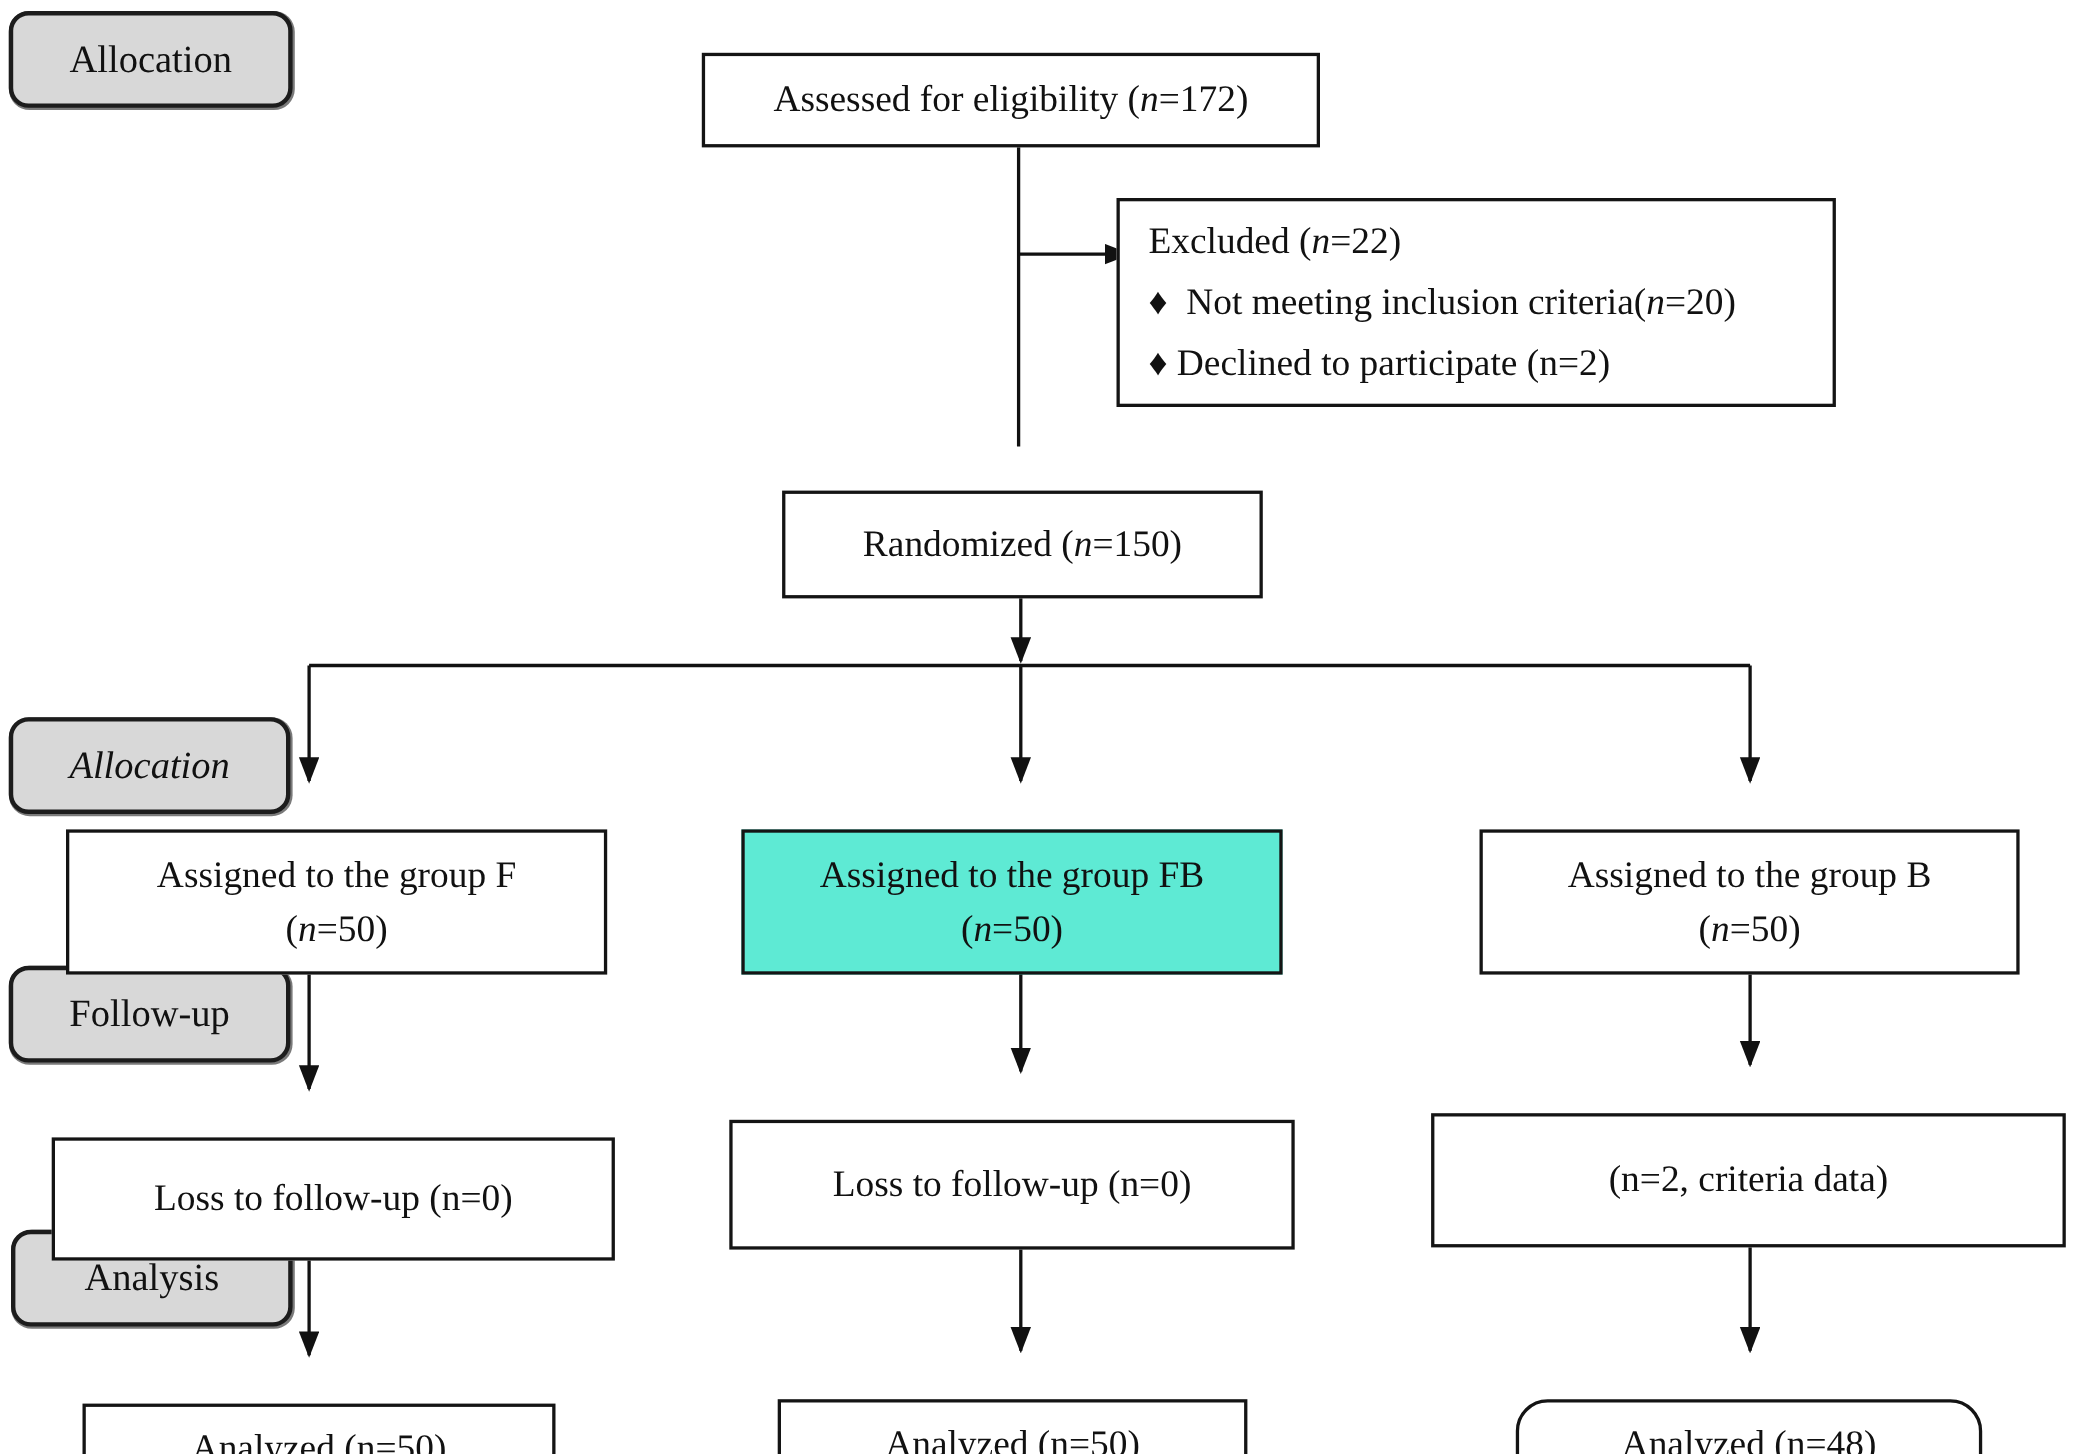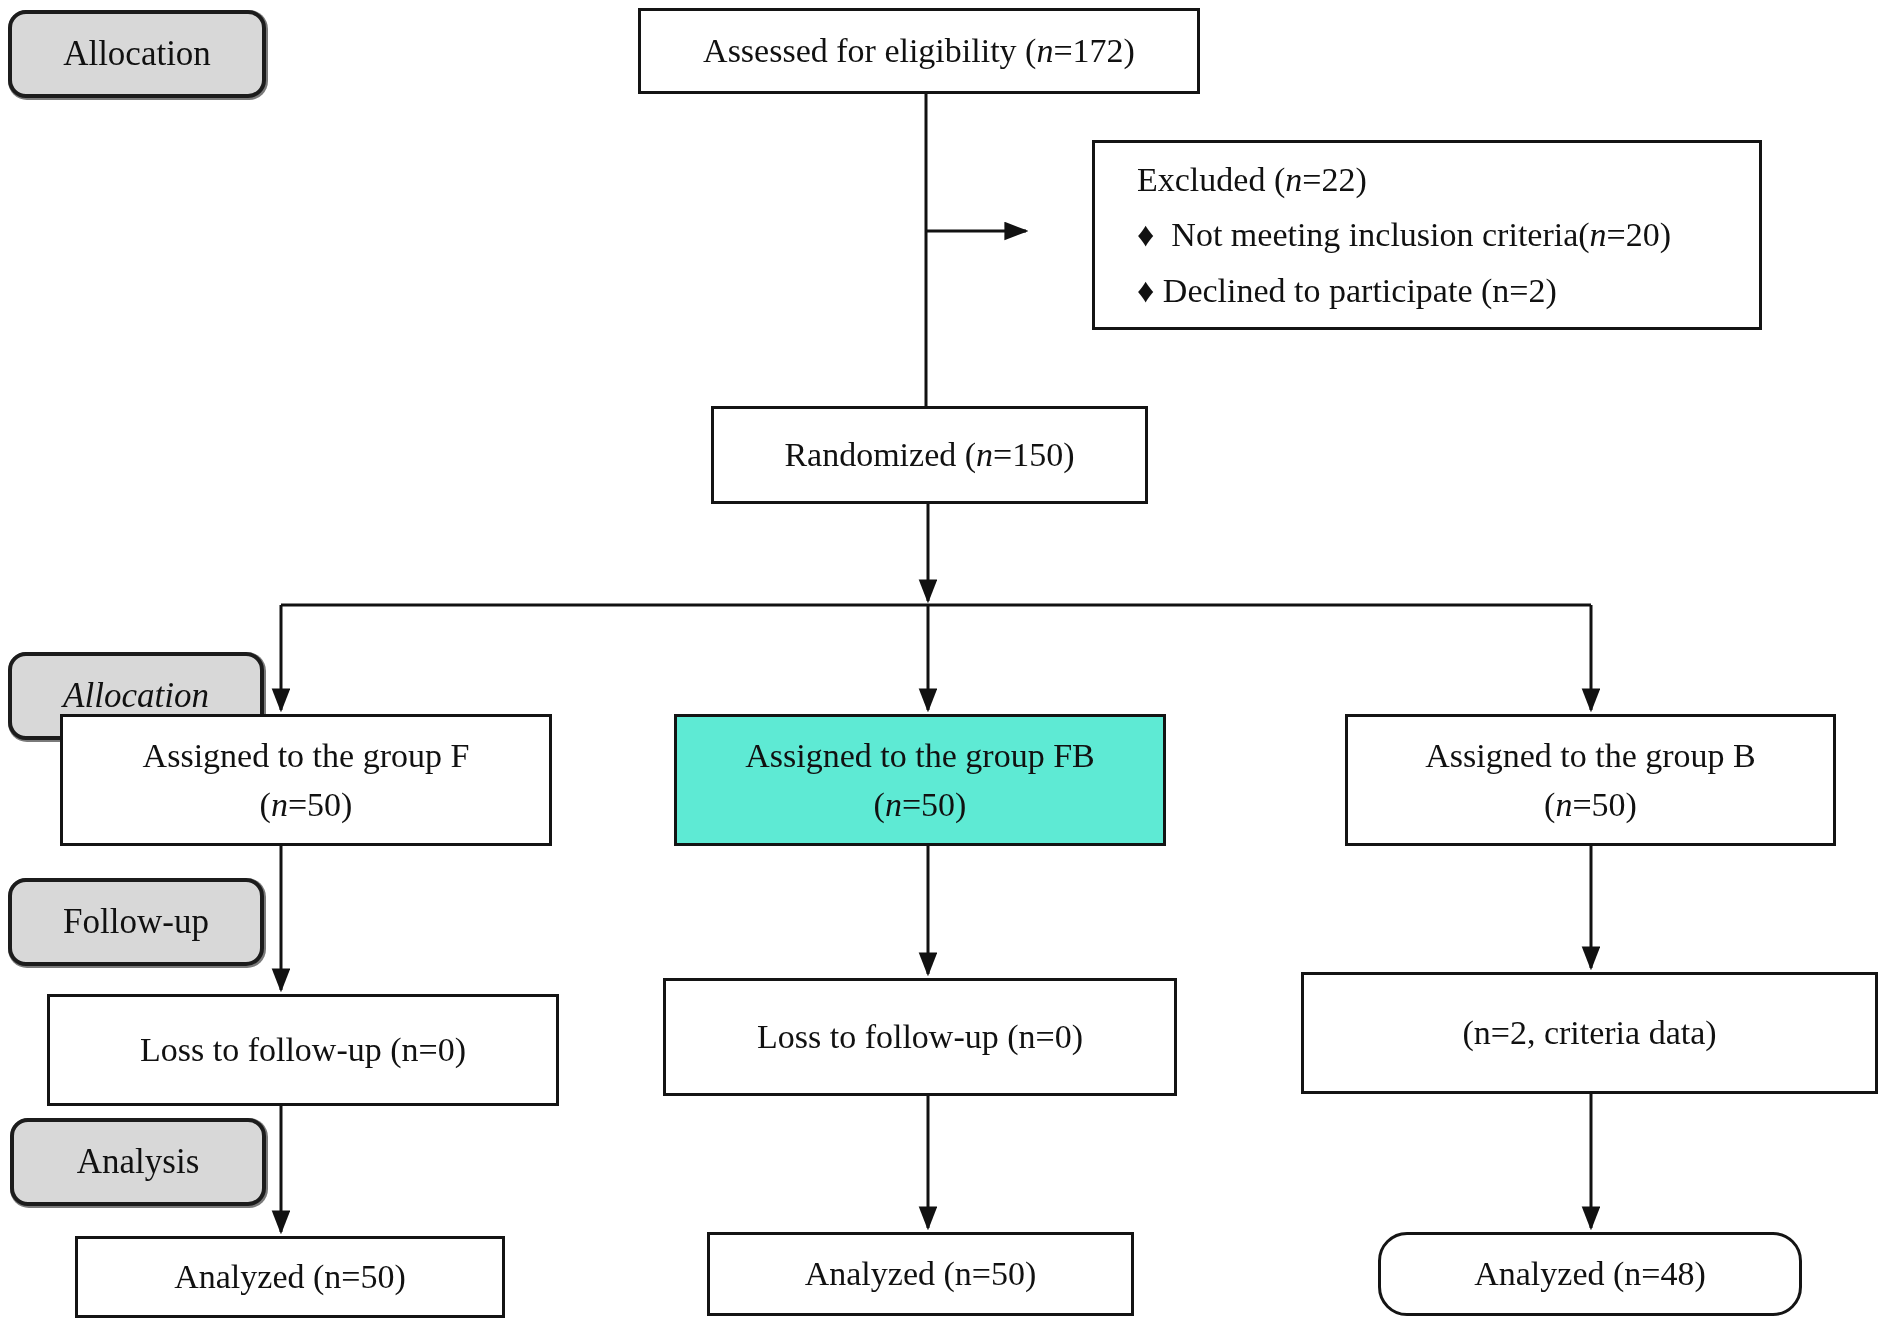--- a/index.html
+++ b/index.html
@@ -5,21 +5,21 @@
   html,body{margin:0;padding:0;background:#ffffff;}
   body{width:1888px;height:1322px;position:relative;overflow:hidden;
        font-family:"Liberation Serif","DejaVu Serif",serif;color:#111;}
   #canvas{position:absolute;left:0;top:0;width:1888px;height:1322px;background:#ffffff;}
   #wires{position:absolute;left:0;top:0;width:1888px;height:1322px;}
   .stage{position:absolute;background:#d8d8d8;border:4px solid #1c1c1c;border-radius:18px;
          display:flex;align-items:center;justify-content:center;
          font-size:35px;box-shadow:1px 1px 0 1px #7a7a7a;}
   .box{position:absolute;background:#ffffff;border:3px solid #fca5a5;
        display:flex;flex-direction:column;align-items:center;justify-content:center;
-       font-size:34px;line-height:1.45;text-align:center;}
+       font-size:34px;line-height:1.45;text-align:center;margin-top:40px;}
   .box.left{align-items:flex-start;text-align:left;line-height:1.62;}
   .line{white-space:pre;}
   .it{font-style:italic;}
 </style>
 </head>
 <body>
 
 <div id="canvas">
   <svg id="wires" width="1888" height="1322" viewBox="0 0 1888 1322">
     <defs>
@@ -52,21 +52,21 @@
       </div>
       <div class="stage" style="left: 8px; top: 878px; width: 248px; height: 80px; background: rgb(216, 216, 216);">
         <span>Follow-up</span>
       </div>
       <div class="stage" style="left: 10px; top: 1118px; width: 248px; height: 80px; background: rgb(216, 216, 216);">
         <span>Analysis</span>
       </div>
       <div class="box" style="left: 638px; top: 8px; width: 556px; height: 80px; background: rgb(255, 255, 255); border-color: rgb(20, 20, 20);">
         <div class="line"><span>Assessed for eligibility (</span><span class="it">n</span><span>=172)</span></div>
       </div>
-      <div class="box left" style="left: 1092px; top: 140px; width: 622px; height: 184px; background: rgb(255, 255, 255); border-color: rgb(20, 20, 20); padding-left: 42px;">
+      <div class="box left" style="left: 1015px; top: 140px; width: 622px; height: 184px; background: rgb(255, 255, 255); border-color: rgb(20, 20, 20); padding-left: 26px;">
         <div class="line"><span>Excluded (</span><span class="it">n</span><span>=22)</span></div>
         <div class="line"><span>♦  Not meeting inclusion criteria(</span><span class="it">n</span><span>=20)</span></div>
         <div class="line"><span>♦ Declined to participate (n=2)</span></div>
       </div>
       <div class="box" style="left: 711px; top: 406px; width: 431px; height: 92px; background: rgb(255, 255, 255); border-color: rgb(20, 20, 20);">
         <div class="line"><span>Randomized (</span><span class="it">n</span><span>=150)</span></div>
       </div>
       <div class="box" style="left: 60px; top: 714px; width: 486px; height: 126px; background: rgb(255, 255, 255); border-color: rgb(20, 20, 20);">
         <div class="line"><span>Assigned to the group F</span></div>
         <div class="line"><span>(</span><span class="it">n</span><span>=50)</span></div>

